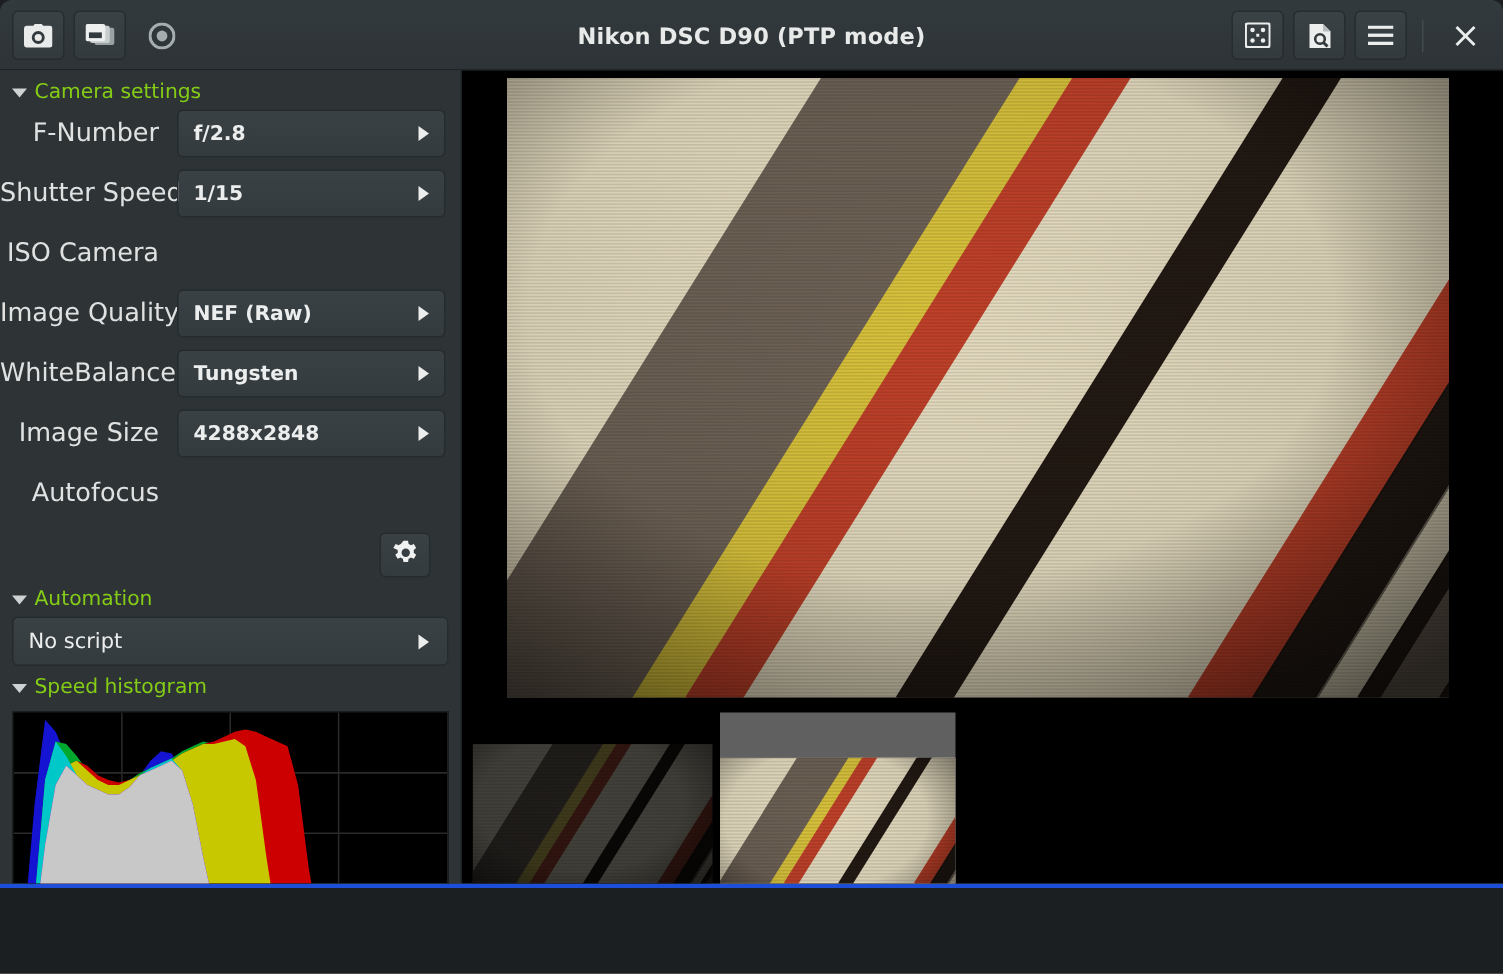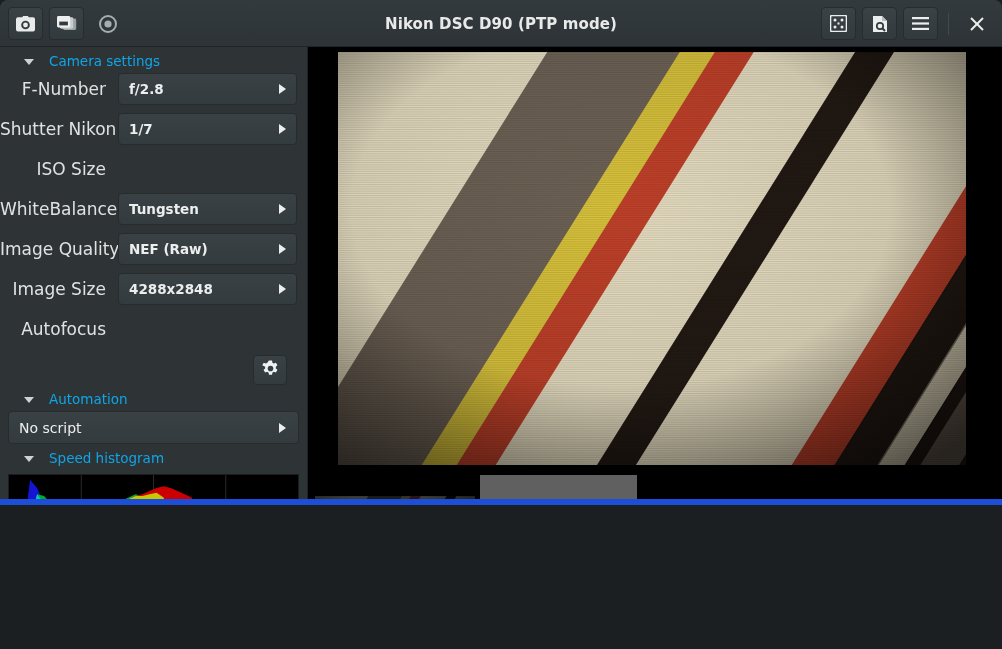--- a/index.html
+++ b/index.html
@@ -2,26 +2,26 @@
 <html><head>
 <meta charset="utf-8">
 <style>
   html,body{margin:0;padding:0;background:#1b1f22;}
   body{
     width:1002px;height:649px;overflow:hidden;
     font-family:"DejaVu Sans","Liberation Sans",sans-serif;
     -webkit-font-smoothing:antialiased;
   }
   .window{
-    position:relative;width:1002px;height:505px;
+    position:relative;width:1002px;height:592px;
     background:#2e3436;
     box-sizing:border-box;
     border-top-left-radius:8px;border-top-right-radius:8px;
     overflow:hidden;
-    border-bottom:6px solid #1d4ed8;
+    border-bottom:3px solid #1d4ed8;
   }
 
   
   .titlebar{
     position:absolute;top:0;left:0;right:0;height:47px;
     background:linear-gradient(to bottom,#333a3d 0%,#2d3336 100%);
     border-bottom:1px solid #1f2426;
     border-top-left-radius:8px;border-top-right-radius:8px;
     box-sizing:border-box;
   }
@@ -46,23 +46,23 @@
 
   
   .panel{
     position:absolute;left:0;top:47px;width:308px;bottom:0;
     background:#2e3436;
     border-right:1px solid #1d2224;
     box-sizing:border-box;
     overflow:hidden;
   }
   .section-head{
-    display:flex;align-items:center;gap:15px;
+    display:flex;align-items:center;gap:5px;
     padding:6px 0 4px 8px;
-    color:#0ea5e9;font-size:13.5px;margin-left:16px;
+    color:#84cc16;font-size:13.5px;
   }
   .tri{
     width:0;height:0;border-left:5px solid transparent;border-right:5px solid transparent;
     border-top:6px solid #cfd2d2;margin-top:2px;
   }
   .rows{padding:0 10px 0 0;}
   .row{
     display:flex;align-items:center;height:32px;margin-bottom:8px;
   }
   .row .lbl{
@@ -228,43 +228,43 @@
 
       <div class="row">
         <span class="lbl">F-Number</span>
         <div class="combo">
           <span class="val">f/2.8</span>
           <span class="arrow"></span>
         </div>
       </div>
 
       <div class="row">
-        <span class="lbl">Shutter Nikon</span>
+        <span class="lbl">Shutter Speed</span>
         <div class="combo">
-          <span class="val">1/7</span>
+          <span class="val">1/15</span>
           <span class="arrow"></span>
         </div>
       </div>
 
       <div class="row">
-        <span class="lbl">ISO Size</span>
+        <span class="lbl">ISO Camera</span>
+      </div>
+
+      <div class="row">
+        <span class="lbl">Image Quality</span>
+        <div class="combo">
+          <span class="val">NEF (Raw)</span>
+          <span class="arrow"></span>
+        </div>
       </div>
 
       <div class="row">
         <span class="lbl">WhiteBalance</span>
         <div class="combo">
           <span class="val">Tungsten</span>
-          <span class="arrow"></span>
-        </div>
-      </div>
-
-      <div class="row">
-        <span class="lbl">Image Quality</span>
-        <div class="combo">
-          <span class="val">NEF (Raw)</span>
           <span class="arrow"></span>
         </div>
       </div>
 
       <div class="row">
         <span class="lbl">Image Size</span>
         <div class="combo">
           <span class="val">4288x2848</span>
           <span class="arrow"></span>
         </div>

